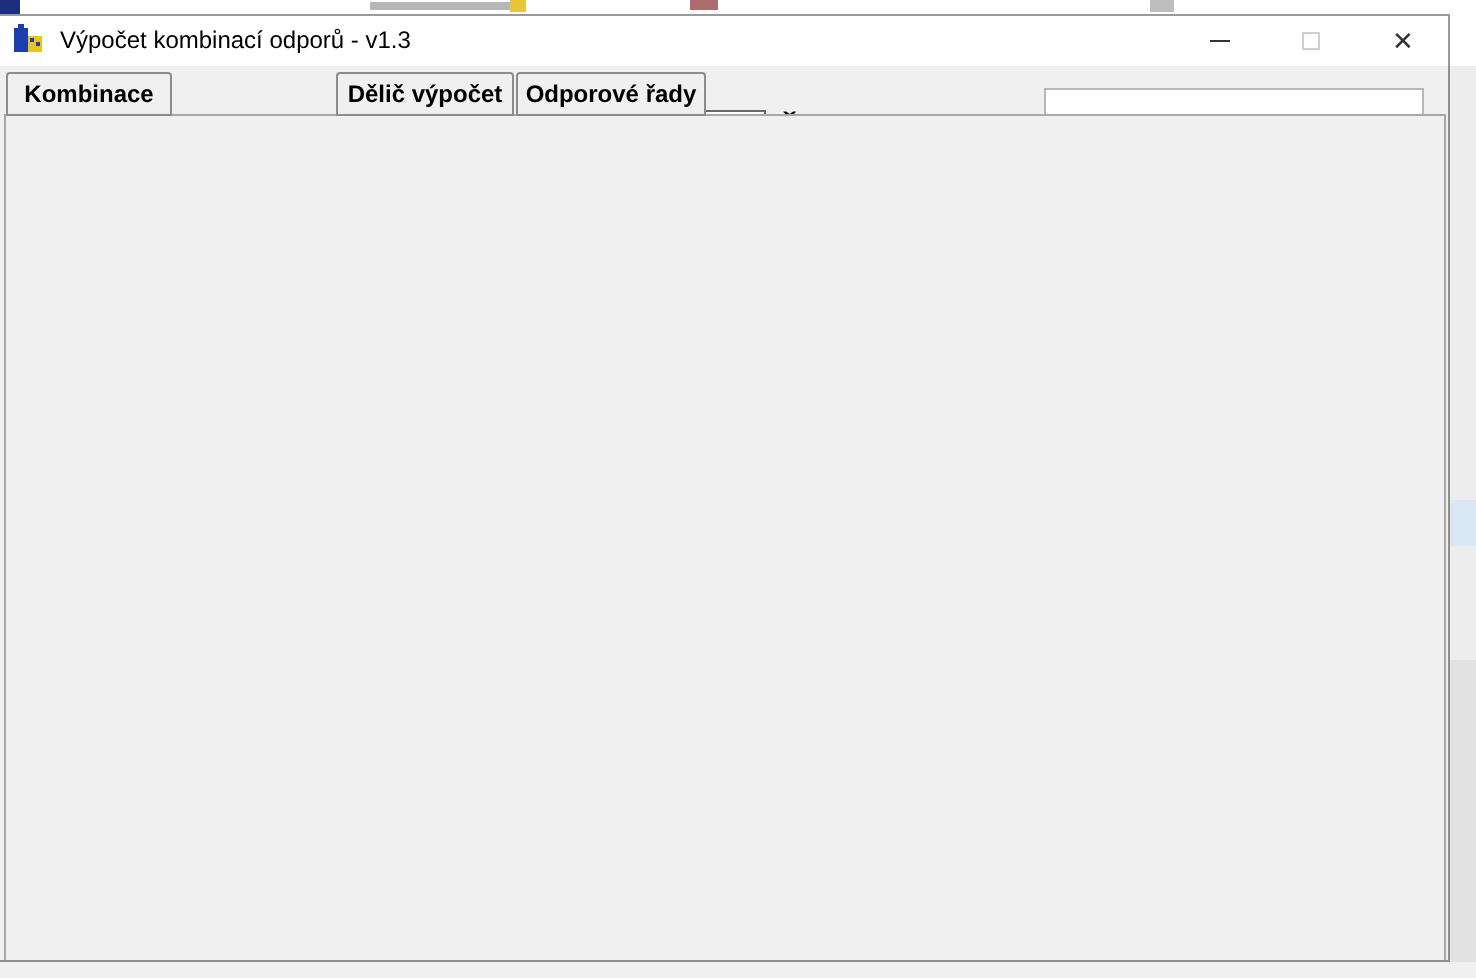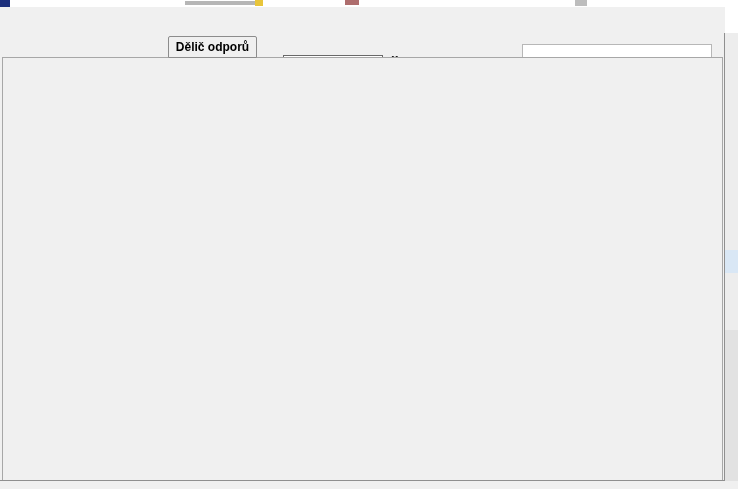--- a/index.html
+++ b/index.html
@@ -115,23 +115,44 @@
   </div>
   <div class="right-bg">
     <div class="rb-white"></div>
     <div class="rb-blue"></div>
     <div class="rb-low"></div>
   </div>
   <div class="bottom-strip"></div>
 
   <div class="window-body"></div>
 
+  <div class="titlebar">
+    <svg class="app-icon" viewBox="0 0 16 16">
+      <rect x="0" y="2" width="7" height="12" fill="#1c3fae"></rect>
+      <rect x="2" y="0" width="3" height="4" fill="#1c3fae"></rect>
+      <rect x="7" y="6" width="7" height="8" fill="#e9c516"></rect>
+      <rect x="8" y="7" width="2" height="2" fill="#1c3fae"></rect>
+      <rect x="11" y="9" width="2" height="2" fill="#1c3fae"></rect>
+    </svg>
+    <span class="title-text">Výpočet kombinací odporů - v1.3</span>
+    <div class="winbtn btn-min">
+        <div class="dash"></div>
+      </div>
+    <div class="winbtn btn-max">
+        <div class="maxbox"></div>
+      </div>
+    <div class="winbtn btn-close">
+        <span>✕</span>
+      </div>
+  </div>
 
   <div class="panel"></div>
-  <div class="tab tab2">Dělič odporů</div>
+  <div class="tab tab0">Kombinace</div>
+  <div class="tab tab2">Dělič výpočet</div>
+  <div class="tab tab3">Odporové řady</div>
 
   <span class="flabel" style="top:63px">UIN:</span>
   <div class="tbox" style="top:61px"><span class="sel-text">80</span></div>
   <span class="funit" style="top:62px">V</span>
 
   <span class="flabel" style="top:87px">UOUT:</span>
   <div class="tbox" style="top:85px">2,5</div>
   <span class="funit" style="top:86px">V</span>
 
   <span class="flabel" style="top:111px">IOUT:</span>

